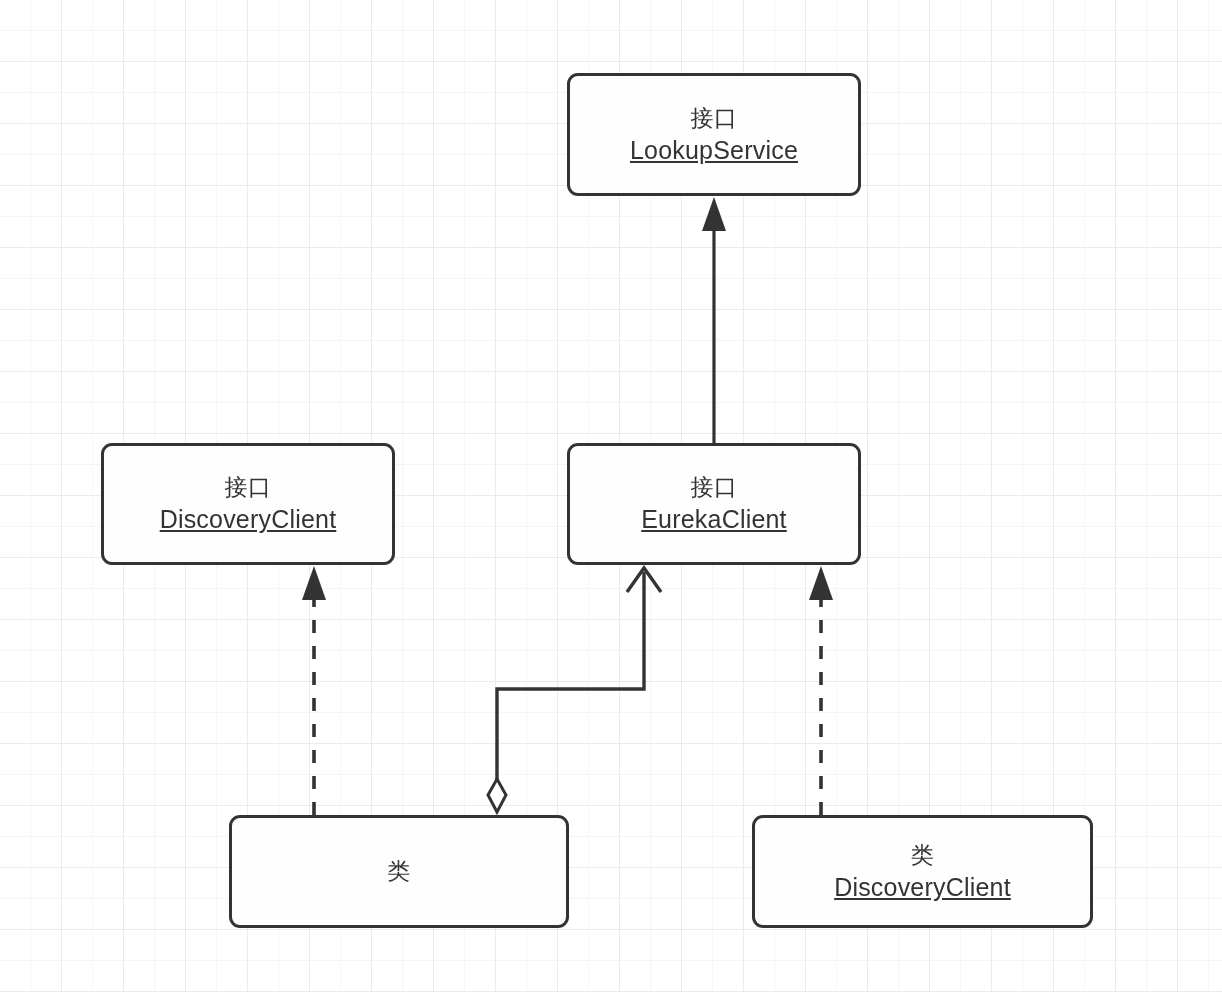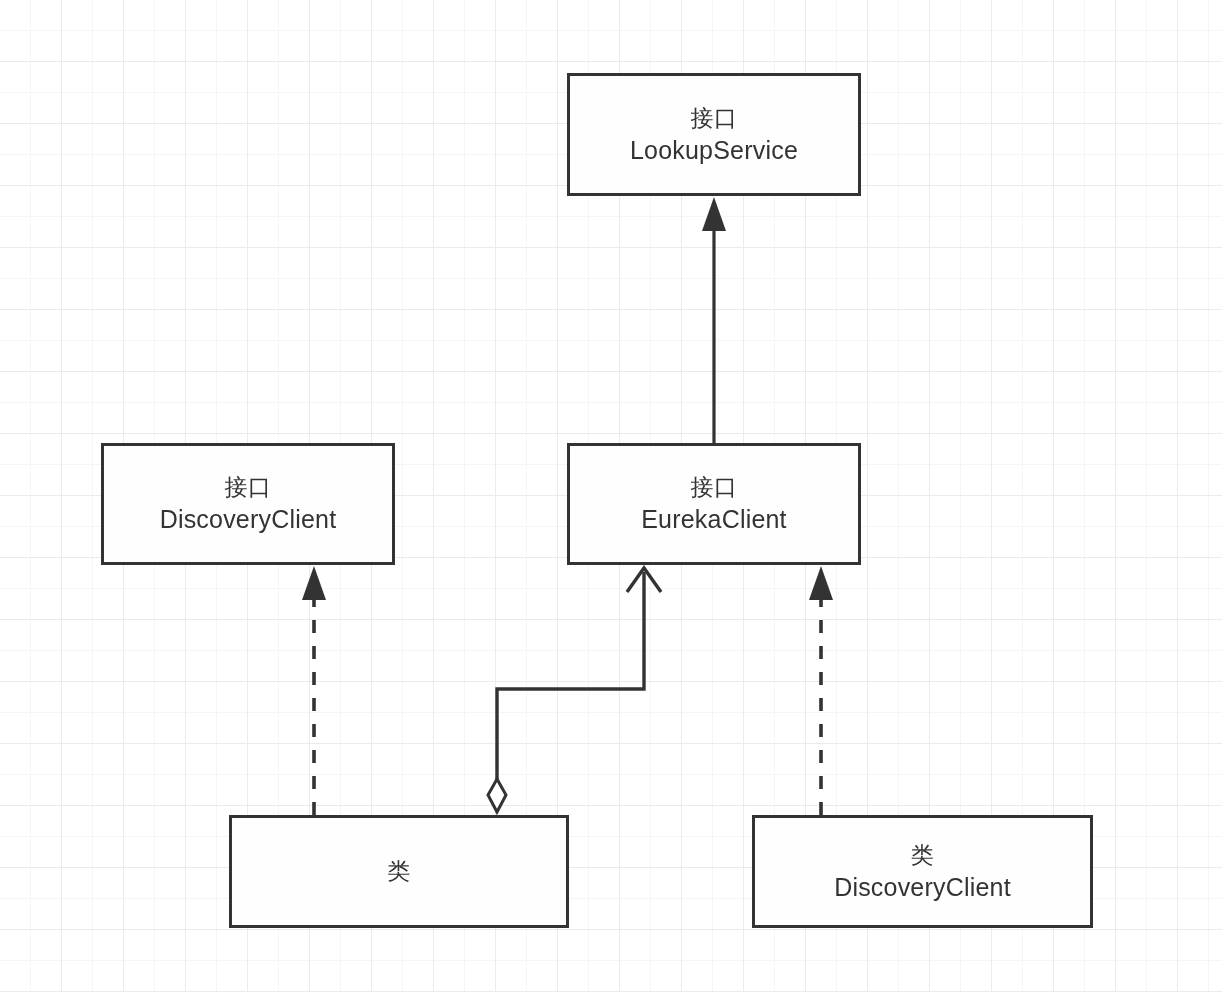--- a/index.html
+++ b/index.html
@@ -33,38 +33,39 @@
     top: 0;
     width: 1222px;
     height: 992px;
     pointer-events: none;
   }
   .node {
     position: absolute;
     box-sizing: border-box;
     background: #fefefe;
     border: 3px solid #333333;
-    border-radius: 0;
+    border-radius: 11px;
     display: flex;
     flex-direction: column;
     align-items: center;
     justify-content: center;
     text-align: center;
     color: #333333;
     z-index: 2;
   }
   .node-stereotype {
     font-size: 23px;
     line-height: 31px;
     letter-spacing: 0.5px;
   }
   .node-name {
     font-size: 25px;
     line-height: 33px;
     letter-spacing: 0.2px;
+    text-decoration: underline;
   }
 </style>
 </head>
 <body>
 
 <div id="canvas">
 
   <svg id="edges" viewBox="0 0 1222 992" width="1222" height="992" xmlns="http://www.w3.org/2000/svg">
 
     

